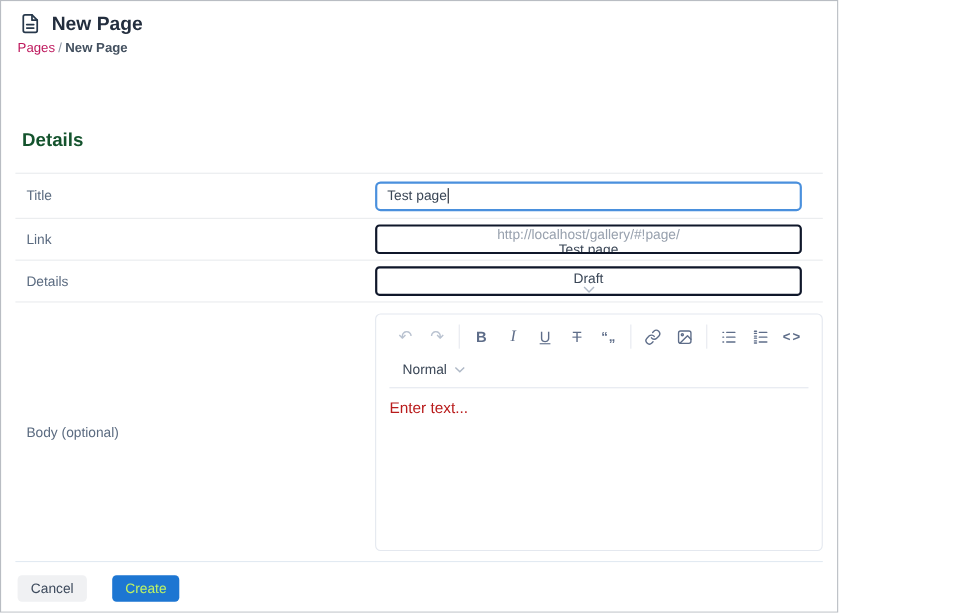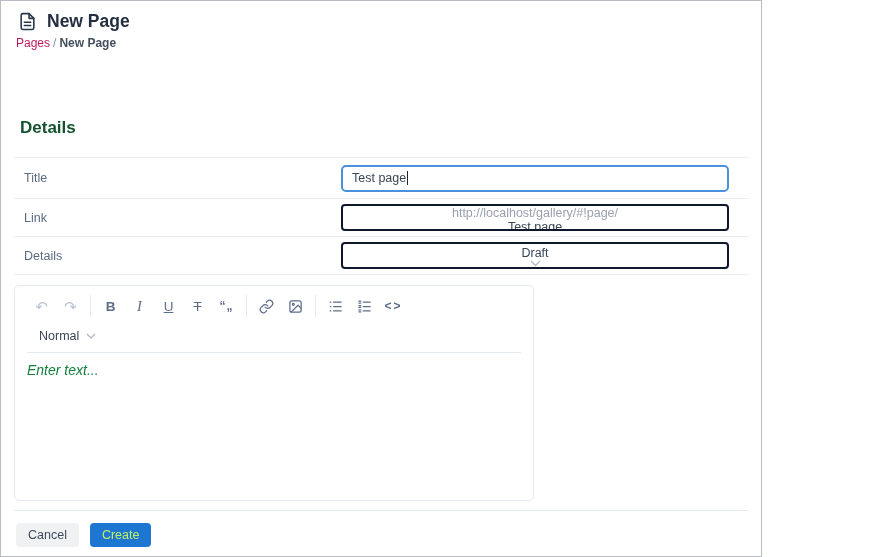--- a/index.html
+++ b/index.html
@@ -59,23 +59,23 @@
   .tb-arrow { font-size:15px; line-height:1; }
   .tb-sep { width:1px; height:22px; background:#e6e9ef; margin:0 5px; flex:none; }
   .glyph-b { font-weight:bold; }
   .glyph-i { font-family:"Liberation Serif", serif; font-style:italic; font-size:14.5px; }
   .glyph-u { text-decoration:underline; }
   .glyph-s { text-decoration:line-through; }
   .glyph-q { font-size:12px; font-weight:bold; letter-spacing:1px; }
   .glyph-code { font-size:12px; font-weight:bold; letter-spacing:2px; }
   .toolbar2 { display:flex; align-items:center; padding:7px 0 9px 24px; gap:7px; font-size:12.5px; color:#3a4656; cursor:pointer; }
   .editor-divider { border-top:1px solid #e4e8ef; margin:0 12px; height:0; }
-  .editor-content { padding:9px 12px; font-size:14px; color:#15803d; height:140px; cursor:text;font-style:italic; }
-  
-  .actions { display:flex; gap:11px; margin:12px 0 0 15px; }
+  .editor-content { padding:9px 12px; font-size:14px; color:#b91c1c; height:140px; cursor:text; }
+  
+  .actions { display:flex; gap:23px; margin:12px 0 0 15px; }
   .btn {
     height:24px; padding:0 12px; border-radius:4px; font-size:12.5px; border:none;
     display:flex; align-items:center; cursor:pointer; font-family:"Liberation Sans", sans-serif;
   }
   .btn-cancel { background:#f0f1f3; color:#3d4a5c; }
   .btn-create { background:#1d76d2; color:#bef264; }
 </style>
 </head>
 <body>
 
@@ -124,20 +124,21 @@
         <span>Draft</span>
         <span class="chev">
           <svg width="11" height="7" viewBox="0 0 11 7" fill="none" stroke="currentColor" stroke-width="1.3">
               <polyline points="1,1 5.5,5.5 10,1"></polyline>
             </svg>
         </span>
       </div>
     </div>
 
     <div class="form-row row-body">
+      <div class="field-label">Body (optional)</div>
 
       <div class="editor">
         <div class="toolbar1">
           <button class="tb-btn disabled tb-arrow">↶</button>
           <button class="tb-btn disabled tb-arrow">↷</button>
           <span class="tb-sep"></span>
           <button class="tb-btn glyph-b">B</button>
           <button class="tb-btn glyph-i">I</button>
           <button class="tb-btn glyph-u">U</button>
           <button class="tb-btn glyph-s">T</button>

